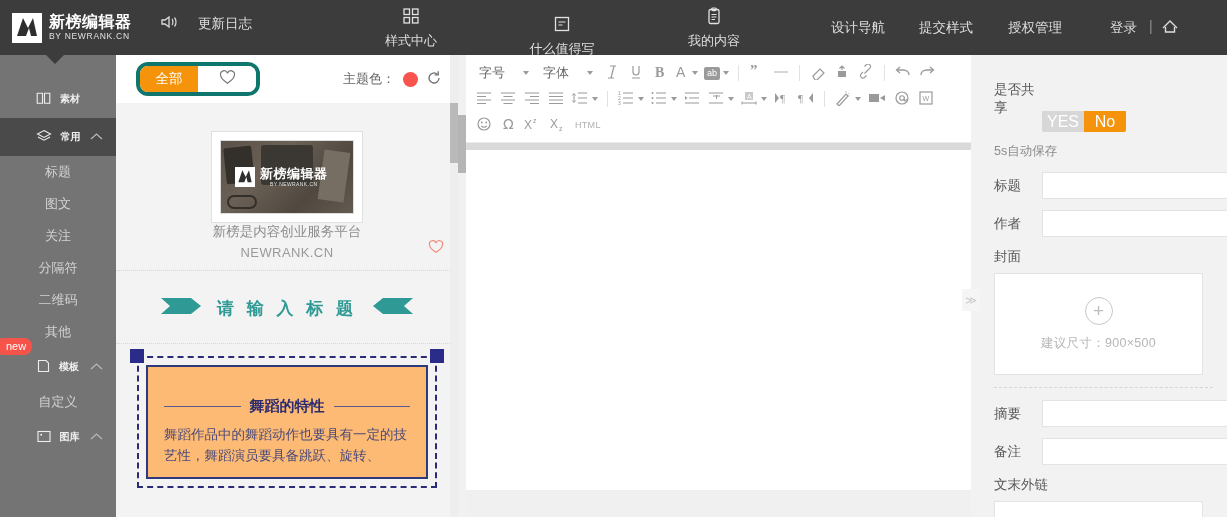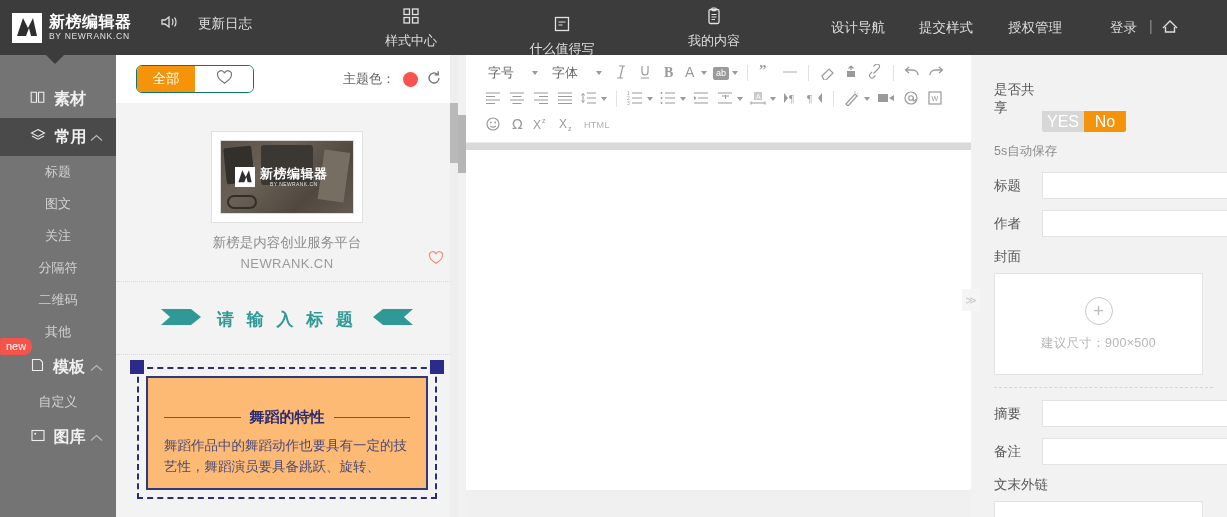--- a/index.html
+++ b/index.html
@@ -53,21 +53,21 @@
     position: absolute; left: 0; top: 55px; width: 116px; height: 462px;
     background: #747474; color: #e6e6e6; overflow: hidden;
   }
   .sb-caret {
     position: absolute; left: 46px; top: 0; width: 0; height: 0;
     border-left: 9px solid transparent; border-right: 9px solid transparent;
     border-top: 9px solid #3c3c3c;
   }
   .sb-group {
     height: 38px; display: flex; align-items: center; justify-content: center;
-    gap: 9px; font-size: 16px; font-weight: bold; color: #f0f0f0;
+    gap: 9px; font-size: 10px; font-weight: bold; color: #f0f0f0;
     position: relative; cursor: pointer;
   }
   .sb-group.top { margin-top: 25px; }
   .sb-group.active { background: #4a4a4a; }
   .sb-chev {
     position: absolute; right: 13px; top: 50%; transform: translateY(-50%);
     color: #b9b9b9;
   }
   .sb-item {
     height: 32px; display: flex; align-items: center; justify-content: center;
@@ -83,21 +83,21 @@
 
   
   .panel {
     position: absolute; left: 116px; top: 55px; width: 342px; height: 462px;
     background: #f3f3f3; overflow: hidden;
   }
   .panel-head {
     height: 48px; background: #fff; display: flex; align-items: center;
     padding: 0 14px 0 20px; position: relative;
   }
-  .seg { display: flex; border: 1px solid #0f766e; border-radius: 6px; overflow: hidden; }
+  .seg { display: flex; border: 4px solid #0f766e; border-radius: 12px; overflow: hidden; }
   .seg-btn {
     width: 58px; height: 26px; display: flex; align-items: center; justify-content: center;
     font-size: 13.5px; cursor: pointer;
   }
   .seg-btn.on { background: #f5930b; color: #fff; }
   .seg-btn.off { background: #fff; color: #777; }
   .theme-wrap {
     position: absolute; right: 16px; display: flex; align-items: center; gap: 8px;
     font-size: 13px; color: #666;
   }
@@ -122,21 +122,21 @@
   .thumb .tb3 { position:absolute; right:6px; top:10px; width:26px; height:50px; background:#9c9082; transform: rotate(8deg);}
   .thumb .tb4 { position:absolute; left:6px; bottom:4px; width:30px; height:14px; border:2px solid #2c2a27; border-radius:7px;}
   .thumb-overlay { position:absolute; inset:0; background: rgba(60,55,50,.38); }
   .thumb-logo {
     position: absolute; left: 14px; top: 26px;
     display: flex; align-items: center; gap: 5px;
   }
   .thumb-logo-mark { width: 20px; height: 20px; background: #fff; display:flex;align-items:center;justify-content:center;}
   .thumb-logo-txt { color:#fff; font-size:13px; font-weight:bold; line-height:1.0; letter-spacing:.5px;}
   .thumb-logo-sub { color:#e9e9e9; font-size:5px; letter-spacing:.4px; margin-top:1px;}
-  .card-cap1 { font-size: 13.5px; color: #8d8d8d; margin-top: 11px; }
+  .card-cap1 { font-size: 13.5px; color: #8d8d8d; }
   .card-cap2 { font-size: 13px; color: #9a9a9a; margin-top: 4px; letter-spacing: .4px;}
   .card-fav { position: absolute; right: 14px; bottom: 12px; cursor: pointer; }
 
   .card2 { padding: 24px 0 22px; border-bottom: 1px dotted #d8d8d8; text-align:center; background:#f3f3f3;}
   .title-style { display: inline-flex; align-items: center; gap: 12px; }
   .tchev { display:block; }
   .title-style-txt { color:#2f9a95; font-size: 17px; font-weight: bold; letter-spacing: 4px; }
 
   .card3 { padding: 12px 0 0; background: #f3f3f3; position: relative; }
   .sel-box { position: relative; width: 300px; margin: 0 auto; }
@@ -152,21 +152,21 @@
   .handle.tl { left: -7px; top: -7px; }
   .handle.tr { right: -7px; top: -7px; }
 
   .panel-scroll {
     position: absolute; right: 0; top: 0; width: 8px; height: 462px; background: #eee;
   }
   .panel-thumb { position: absolute; left:0; top: 48px; width: 8px; height: 60px; background: #b9b9b9; }
 
   
   .editor { position: absolute; left: 466px; top: 55px; width: 505px; height: 462px; background:#f0f0f0;}
-  .toolbar { background: #fff; padding: 5px 16px 4px; border-bottom: 1px solid #ececec; }
+  .toolbar { background: #fff; padding: 5px 7px 4px; border-bottom: 1px solid #ececec; }
   .trow { display: flex; align-items: center; height: 26px; gap: 2px; }
   .tb {
     min-width: 22px; height: 24px; display: flex; align-items: center; justify-content: center;
     color: #9a9a9a; font-size: 14px; cursor: pointer; padding: 0 2px;
   }
   .tb-lbl { font-size: 13px; color: #666; padding: 0 6px; }
   .caret-sm { width:0;height:0;border-left:3.5px solid transparent;border-right:3.5px solid transparent;border-top:4px solid #9a9a9a; margin-left:3px;}
   .tsep { width: 1px; height: 16px; background: #e2e2e2; margin: 0 5px; }
   .ab-chip { background:#9a9a9a;color:#fff;font-size:9px;padding:1px 3px;border-radius:2px;line-height:11px;}
   .html-chip { font-size: 9px; color:#b0b0b0; letter-spacing:.3px;}

